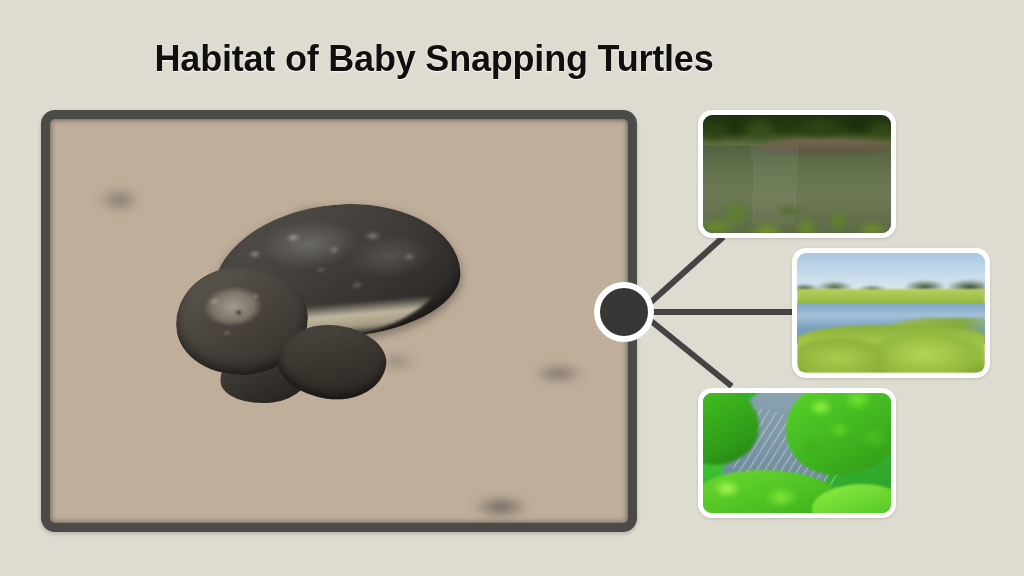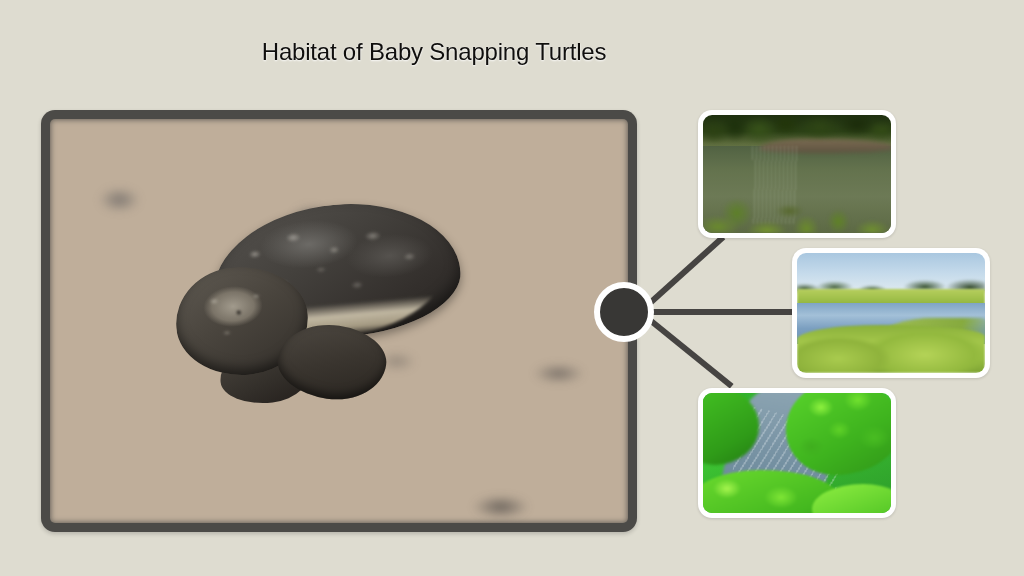--- a/index.html
+++ b/index.html
@@ -20,22 +20,22 @@
     background: #dedcd0;
   }
 
   
   #title {
     position: absolute;
     left: 0;
     top: 38px;
     width: 868px;
     text-align: center;
-    font-size: 24px;
-    font-weight: normal;
+    font-size: 36px;
+    font-weight: bold;
     letter-spacing: -0.2px;
     color: #100f0d;
     font-stretch: condensed;
     text-shadow: 0 1px 2px rgba(255,255,255,0.85), 0 0 1px rgba(255,255,255,0.9);
     white-space: nowrap;
   }
 
   
   #hero-frame {
     position: absolute;

